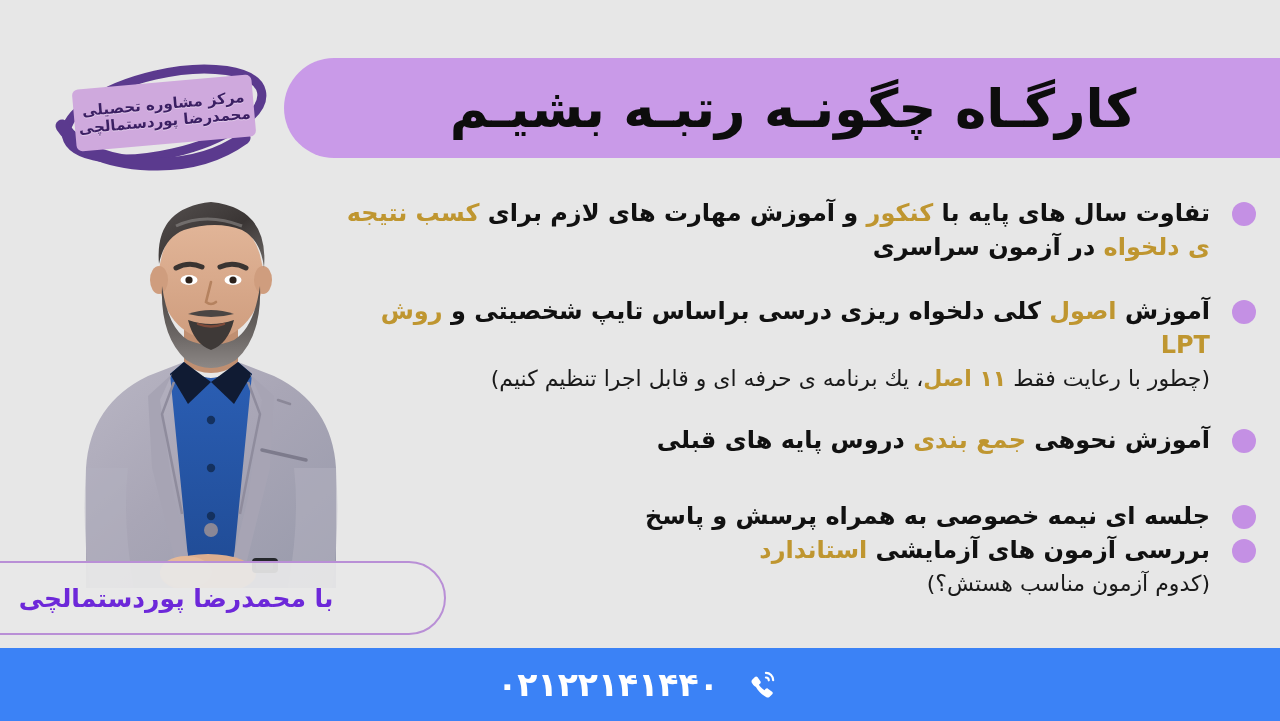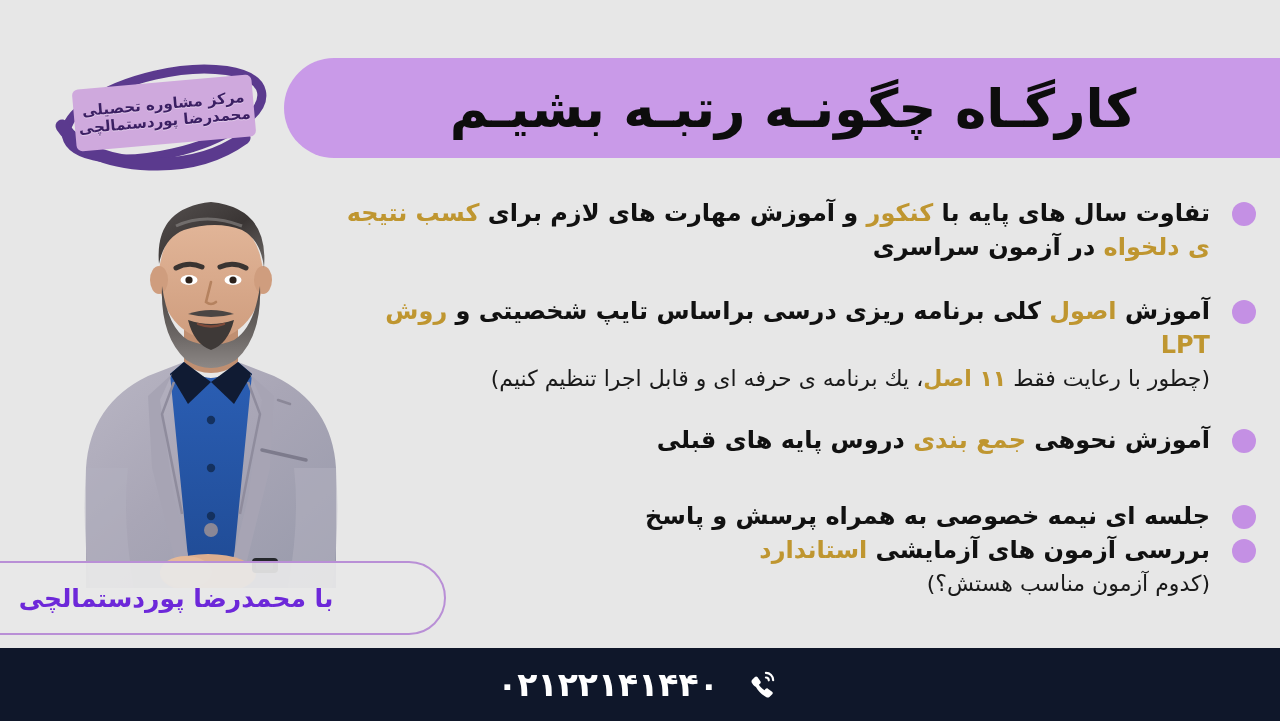--- a/index.html
+++ b/index.html
@@ -134,21 +134,21 @@
     color:#6d28d9;
     font-size:25px;
     font-weight:700;
     white-space:nowrap;
   }
 
   
   #footer {
     position:absolute; left:0; bottom:0;
     width:1280px; height:73px;
-    background:#0f172a;
+    background:#3b82f6;
     display:flex; align-items:center; justify-content:center;
     gap:24px;
   }
   #phone-icon { width:40px; height:40px; display:block; }
   #phone-number {
     color:#ffffff;
     font-size:33px;
     font-weight:700;
     letter-spacing:3px;
     direction:ltr;
@@ -277,21 +277,21 @@
       <span class="dot"></span>
       <div class="bullet-body">
         <div class="bullet-main"><span>تفاوت سال های پایه با </span><span class="hl-b">کنکور</span><span> و آموزش مهارت های لازم برای </span><span class="hl-b">کسب نتیجه ی دلخواه</span><span> در آزمون سراسری</span></div>
 
       </div>
     </div>
 
     <div class="bullet-row" id="row-2">
       <span class="dot"></span>
       <div class="bullet-body">
-        <div class="bullet-main"><span>آموزش </span><span class="hl-b">اصول</span><span> کلی برنامه ریزی درسی براساس تایپ شخصیتی و </span><span class="hl-b">روش LPT</span></div>
+        <div class="bullet-main"><span>آموزش </span><span class="hl-b">اصول</span><span> کلی دلخواه ریزی درسی براساس تایپ شخصیتی و </span><span class="hl-b">روش LPT</span></div>
         <div class="bullet-sub"><span>(چطور با رعایت فقط </span><span class="hl-b">۱۱ اصل</span><span>، یك برنامه ی حرفه ای و قابل اجرا تنظیم كنیم)</span></div>
       </div>
     </div>
 
     <div class="bullet-row" id="row-3">
       <span class="dot"></span>
       <div class="bullet-body">
         <div class="bullet-main"><span>آموزش نحوهی </span><span class="hl-b">جمع بندی</span><span> دروس پایه های قبلی</span></div>
 
       </div>

